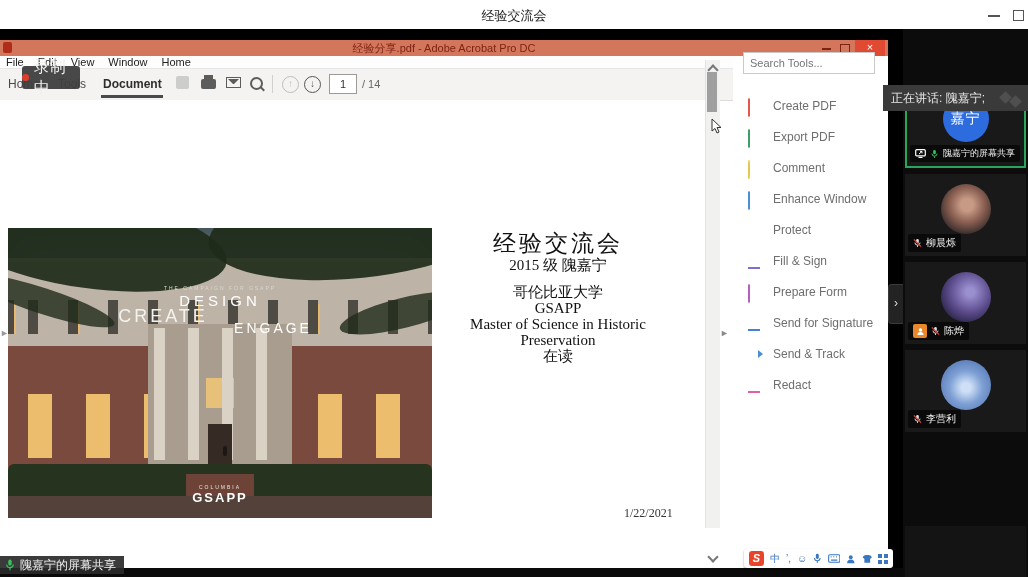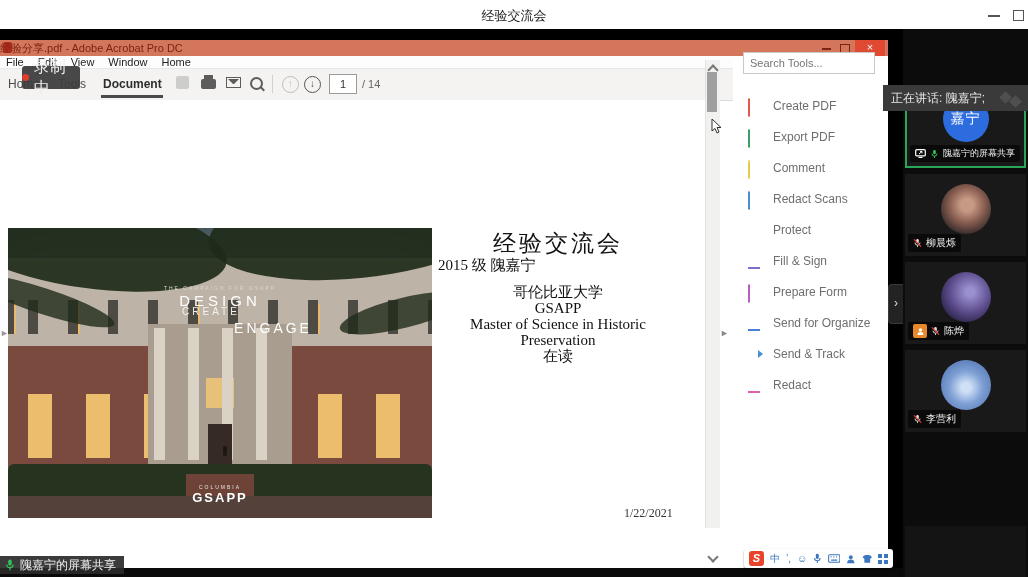--- a/index.html
+++ b/index.html
@@ -12,21 +12,21 @@
   .tm-title{left:0;top:7px;width:1028px;text-align:center;font-size:13px;color:#1a1a1a;}
   .tm-min{left:988px;top:15px;width:12px;height:2px;background:#555;}
   .tm-max{left:1013px;top:10px;width:9px;height:9px;border:1.6px solid #555;}
 
   
   .share-bg{left:0;top:29px;width:903px;height:548px;background:#000;}
 
   
   .acb{left:0;top:40px;width:888px;height:528px;background:#fff;}
   .acb-title{left:0;top:0;width:888px;height:16px;background:#d4765c;}
-  .acb-title-txt{left:0;top:1px;width:888px;font-size:11px;color:#7c2413;}
+  .acb-title-txt{left:0;top:1px;width:888px;text-align:center;font-size:11px;color:#7c2413;}
   .acb-appicon{left:3px;top:2px;width:9px;height:11px;background:#b02c1a;border-radius:2px;}
   .acb-min{left:822px;top:8px;width:9px;height:2px;background:#7c2413;}
   .acb-max{left:840px;top:4px;width:8px;height:8px;border:1.4px solid #7c2413;}
   .acb-close{left:855px;top:0;width:30px;height:16px;background:#e04a33;color:#fff;
     font-size:11px;text-align:center;line-height:15px;}
   .menubar{left:0;top:16px;width:888px;height:13px;background:#fdfdfd;border-bottom:1px solid #e6e6e6;
     display:flex;align-items:center;gap:14px;padding-left:6px;box-sizing:border-box;}
   .menubar span{font-size:11px;color:#222;}
   .menu-x{left:872px;top:17px;font-size:10px;color:#555;}
   .toolbar{left:0;top:29px;width:888px;height:31px;background:#f4f3f1;border-bottom:1px solid #dcdcdc;}
@@ -90,21 +90,21 @@
   .ic-pen{width:12px;height:3.5px;background:currentColor;border-radius:2px;margin:6px 0 0 1px;
     transform:rotate(-28deg);}
   .ic-pen::after{content:"";position:absolute;left:0;bottom:-1px;width:12px;height:1.6px;background:currentColor;}
   .ic-arrow{width:10px;height:2px;background:currentColor;margin:6px 0 0 0;}
   .ic-arrow::after{content:"";position:absolute;right:-1px;top:3px;border-left:5px solid currentColor;
     border-top:4px solid transparent;border-bottom:4px solid transparent;}
 
   
   .pdf-h1{left:438px;top:188px;width:240px;text-align:center;font-family:"Liberation Serif","DejaVu Serif",serif;
     font-size:23px;letter-spacing:3px;color:#111;}
-  .pdf-h2{left:438px;top:216px;width:240px;font-family:"Liberation Serif","DejaVu Serif",serif;
+  .pdf-h2{left:438px;top:216px;width:240px;text-align:center;font-family:"Liberation Serif","DejaVu Serif",serif;
     font-size:15px;color:#111;}
   .pdf-lines{left:408px;top:244px;width:300px;text-align:center;font-family:"Liberation Serif","DejaVu Serif",serif;
     font-size:15px;line-height:16px;color:#111;}
   .pdf-date{left:612px;top:466px;font-family:"Liberation Serif","DejaVu Serif",serif;font-size:12px;color:#333;margin-left:12px;}
 
   
   .photo{left:8px;top:188px;width:424px;height:290px;overflow:hidden;
     background:linear-gradient(#566a70,#76868a 38%,#8d968f 60%);box-shadow:inset 0 0 40px rgba(10,20,15,.45);}
   .ph-stone{position:absolute;left:0;top:34px;width:424px;height:84px;background:#bdb3a6;
     background-image:repeating-linear-gradient(90deg,transparent 0 14px,#4e4a44 14px 24px,transparent 24px 40px),
@@ -125,22 +125,22 @@
   .ph-person{position:absolute;left:215px;top:218px;width:4px;height:10px;background:#1d1713;border-radius:2px;}
   .ph-branch{position:absolute;background:#202b1a;border-radius:50%;opacity:.92;}
   .b1{left:-60px;top:-30px;width:280px;height:90px;transform:rotate(8deg);}
   .b2{left:200px;top:-50px;width:300px;height:100px;transform:rotate(-6deg);}
   .b3{left:-40px;top:60px;width:150px;height:26px;transform:rotate(18deg);opacity:.8;}
   .b4{left:330px;top:70px;width:130px;height:30px;transform:rotate(-14deg);opacity:.8;}
   .ph-campaign{position:absolute;left:90px;top:57px;width:244px;text-align:center;color:#d8d8d2;
     font-size:5px;letter-spacing:2px;}
   .ph-w1{position:absolute;left:130px;top:64px;width:164px;text-align:center;color:#fff;font-size:15px;
     letter-spacing:4px;}
-  .ph-w2{position:absolute;left:100px;top:78px;width:110px;text-align:center;color:#f2f2ee;font-size:10px;
-    letter-spacing:3px;margin-left:48px;}
+  .ph-w2{position:absolute;left:100px;top:78px;width:110px;text-align:center;color:#f2f2ee;font-size:18px;
+    letter-spacing:3px;}
   .ph-w3{position:absolute;left:200px;top:92px;width:130px;text-align:center;color:#fff;font-size:14px;
     letter-spacing:3px;}
   .ph-brandtop{position:absolute;left:150px;top:256px;width:124px;text-align:center;color:#e8e4dc;
     font-size:5px;letter-spacing:2px;}
   .ph-brand{position:absolute;left:150px;top:262px;width:124px;text-align:center;color:#fff;font-size:13px;
     font-weight:bold;letter-spacing:2px;}
 
   
   .banner{left:883px;top:85px;width:145px;height:26px;background:#3a3a3a;z-index:50;
     display:flex;align-items:center;padding-left:8px;box-sizing:border-box;}
@@ -304,37 +304,37 @@
     <div class="trow">
       <span class="ticon" style="color:#3e9e68"><span class="ic-doc"></span></span>
       <span class="lbl">Export PDF</span>
       </div>
     <div class="trow">
       <span class="ticon" style="color:#e4c84c"><span class="ic-bubble"></span></span>
       <span class="lbl">Comment</span>
       </div>
     <div class="trow">
       <span class="ticon" style="color:#4a90d9"><span class="ic-grid"></span></span>
-      <span class="lbl">Redact Scans</span>
+      <span class="lbl">Enhance Window</span>
       </div>
     <div class="trow">
       <span class="ticon" style="color:#5b8fd4"><span class="ic-shield"></span></span>
       <span class="lbl">Protect</span>
       </div>
     <div class="trow">
       <span class="ticon" style="color:#7b6fd0"><span class="ic-pen"></span></span>
       <span class="lbl">Fill &amp; Sign</span>
       </div>
     <div class="trow">
       <span class="ticon" style="color:#b55fc0"><span class="ic-doc"></span></span>
       <span class="lbl">Prepare Form</span>
       </div>
     <div class="trow">
       <span class="ticon" style="color:#4a7fd4"><span class="ic-pen"></span></span>
-      <span class="lbl">Send for Organize</span>
+      <span class="lbl">Send for Signature</span>
       </div>
     <div class="trow">
       <span class="ticon" style="color:#4a8fd4"><span class="ic-arrow"></span></span>
       <span class="lbl">Send &amp; Track</span>
       </div>
     <div class="trow">
       <span class="ticon" style="color:#e060a8"><span class="ic-pen"></span></span>
       <span class="lbl">Redact</span>
       </div>
   </div>

